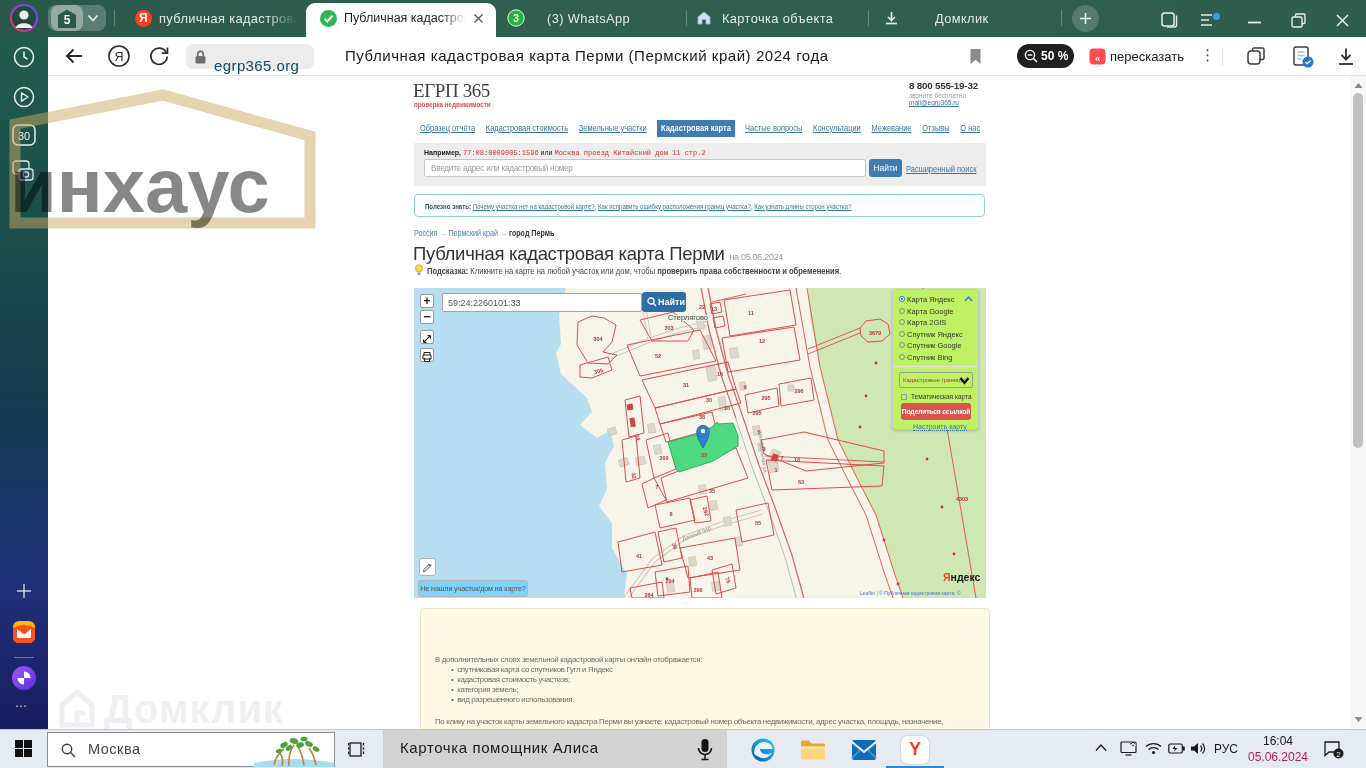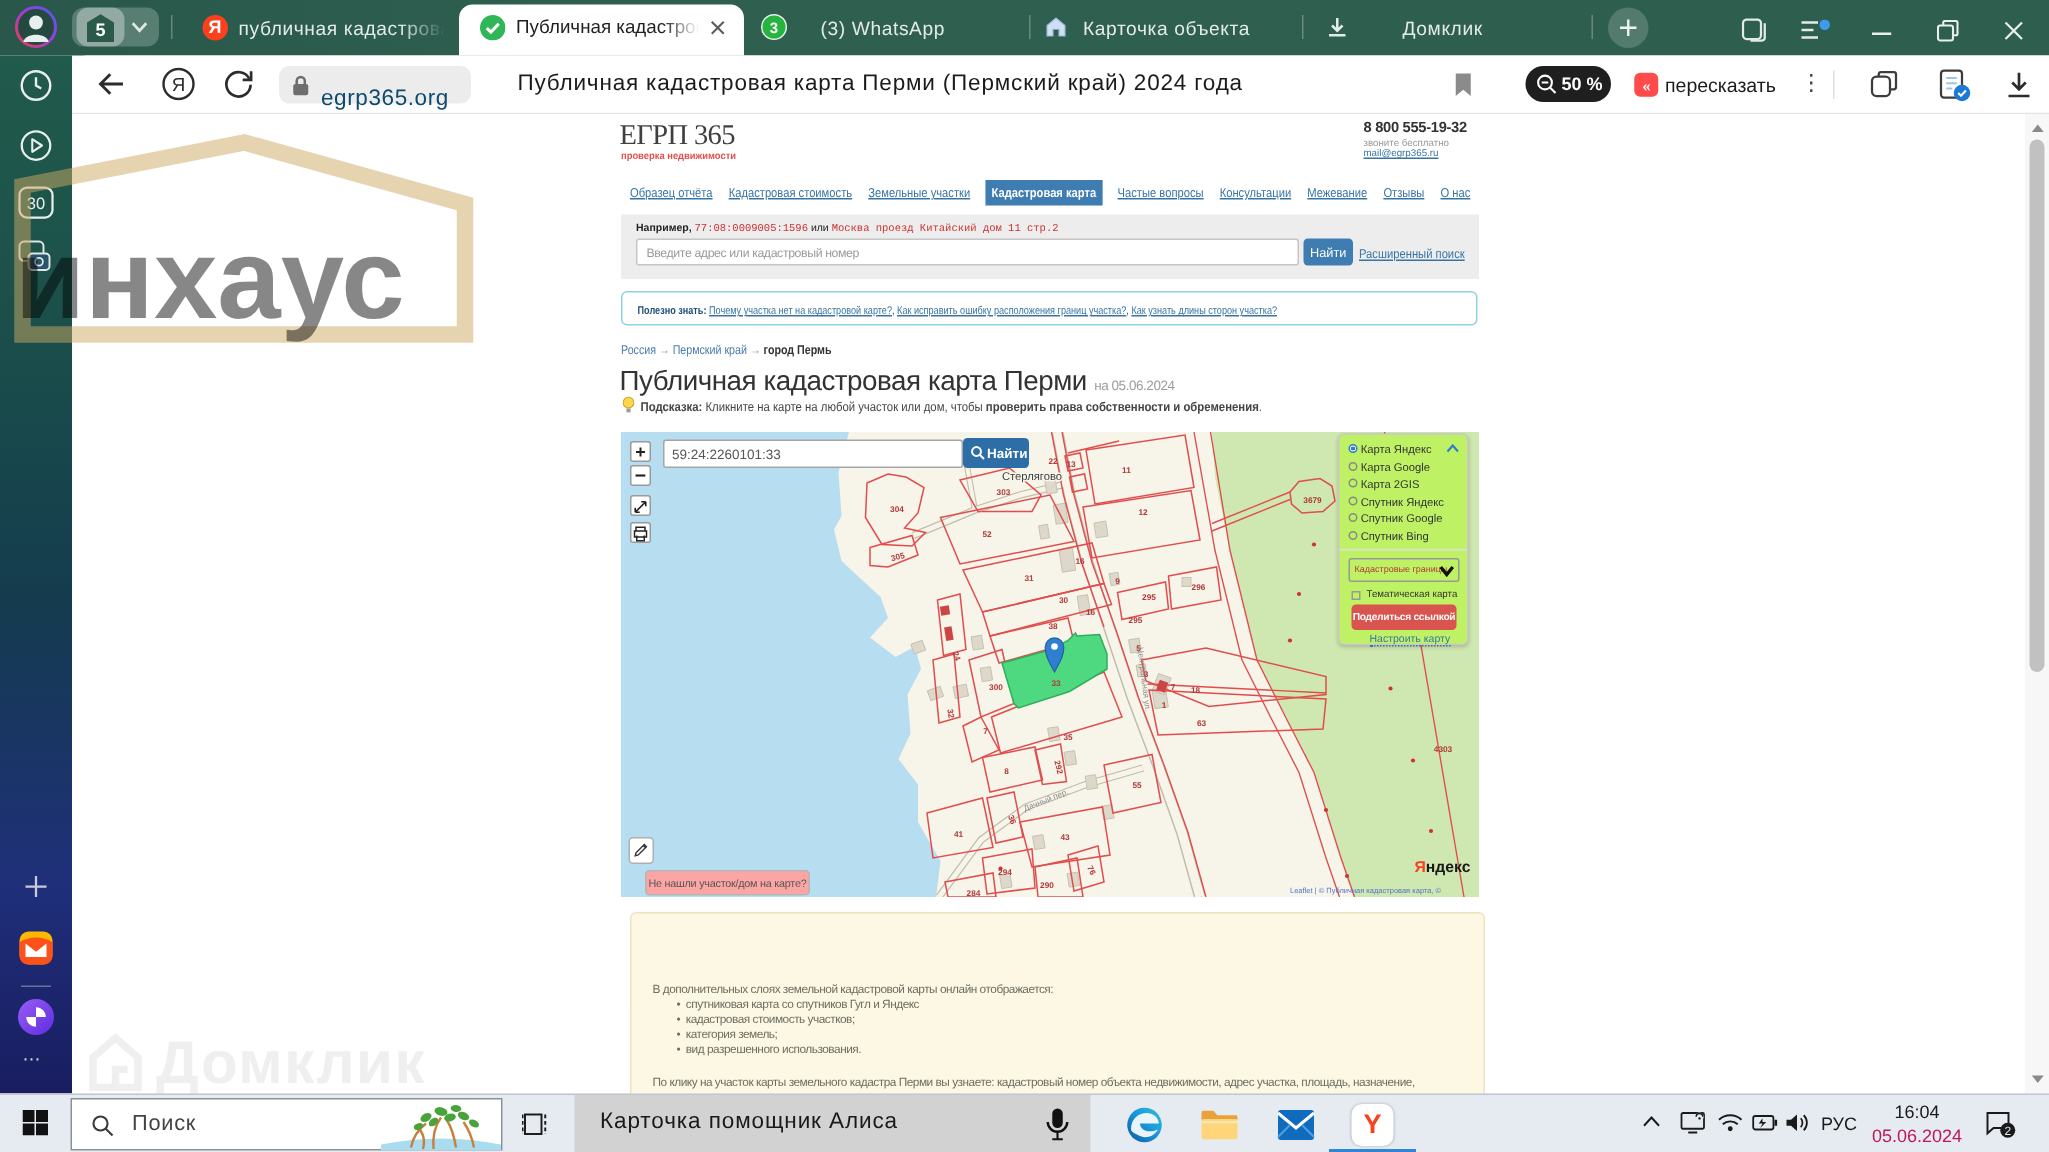--- a/index.html
+++ b/index.html
@@ -288,21 +288,21 @@
     <div class="abs" style="left:8px;top:113px;width:70px;height:17px;background:#d9534f;border-radius:3px;color:#fff;font-size:6.8px;letter-spacing:-0.2px;font-weight:bold;text-align:center;line-height:17px;white-space:nowrap">Поделиться ссылкой</div>
     <div class="abs" style="left:20px;top:133px;font-size:7px;color:#3a76a8;border-bottom:1px dotted #3a76a8">Настроить карту</div>
   </div>
 
   <div class="abs" style="left:5px;top:270px;width:17px;height:18px;background:#fff;border:1px solid #b0b0b0;border-radius:3px">
     <svg width="11" height="11" viewBox="0 0 11 11" style="margin:2px 0 0 2px">
             <path d="M1.5 9.5 L2 7.5 L7.5 2 L9 3.5 L3.5 9 Z M6.8 2.7 L8.3 4.2" stroke="#333" stroke-width="0.9" fill="none"></path>
           </svg>
   </div>
 
-  <div class="abs" style="left:16px;top:292px;width:110px;height:17px;background:#fca5a5;border:1px solid #b5b5b5;border-radius:3px;font-size:7.2px;letter-spacing:-0.15px;color:#555;text-align:center;line-height:16px;white-space:nowrap">Не нашли участок/дом на карте?</div>
+  <div class="abs" style="left:4px;top:292px;width:110px;height:17px;background:#7dd3fc;border:1px solid #b5b5b5;border-radius:3px;font-size:7.2px;letter-spacing:-0.15px;color:#555;text-align:center;line-height:16px;white-space:nowrap">Не нашли участок/дом на карте?</div>
 </div>
 
   <div class="abs" style="left:372px;top:532px;width:570px;height:200px;background:#fcf8e3;border:1px solid #ebe3c4;border-radius:4px;color:#6e6e60;font-size:7.9px;letter-spacing:-0.32px">
     <div class="abs" style="left:30px;top:56px;width:520px;line-height:10px">
       <div>•&nbsp;&nbsp;спутниковая карта со спутников Гугл и Яндекс</div>
       <div>•&nbsp;&nbsp;кадастровая стоимость участков;</div>
       <div>•&nbsp;&nbsp;категория земель;</div>
       <div>•&nbsp;&nbsp;вид разрешенного использования.</div>
     </div>
     <div class="abs" style="left:14px;top:44px;width:540px;line-height:13px">В дополнительных слоях земельной кадастровой карты онлайн отображается:</div>
@@ -529,21 +529,21 @@
         <rect x="9" y="0" width="8" height="8" fill="#111"></rect>
     <rect x="0" y="9" width="8" height="8" fill="#111"></rect>
         <rect x="9" y="9" width="8" height="8" fill="#111"></rect>
   </svg>
 
   <div class="abs" style="left:47px;top:2px;width:288px;height:35px;background:#fff;border:1px solid #8a8f96">
     <svg class="abs" style="left:13px;top:10px" width="15" height="15" viewBox="0 0 15 15">
       <circle cx="6" cy="6" r="4.7" fill="none" stroke="#3b3b3b" stroke-width="1.4"></circle>
       <path d="M9.5 9.5 L14 14" stroke="#3b3b3b" stroke-width="1.4"></path>
     </svg>
-    <div class="abs" style="left:40px;top:8px;font-size:14.5px;letter-spacing:0.5px;color:#444">Поиск</div>
+    <div class="abs" style="left:40px;top:8px;font-size:14.5px;letter-spacing:0.5px;color:#444">Москва</div>
 
     <svg class="abs" style="right:0;top:0" width="80" height="34" viewBox="0 0 80 34">
       <path d="M0 30 Q40 22 80 30 L80 34 L0 34 Z" fill="#aadcf0"></path>
       <g stroke="#c87f3a" stroke-width="1.6" fill="none">
         <path d="M20 32 Q22 22 30 16"></path>
             <path d="M35 33 Q34 20 40 12"></path>
             <path d="M50 32 Q48 20 44 14"></path>
             <path d="M62 32 Q60 22 55 15"></path>
             <path d="M28 33 Q30 26 26 20"></path>
       </g>

